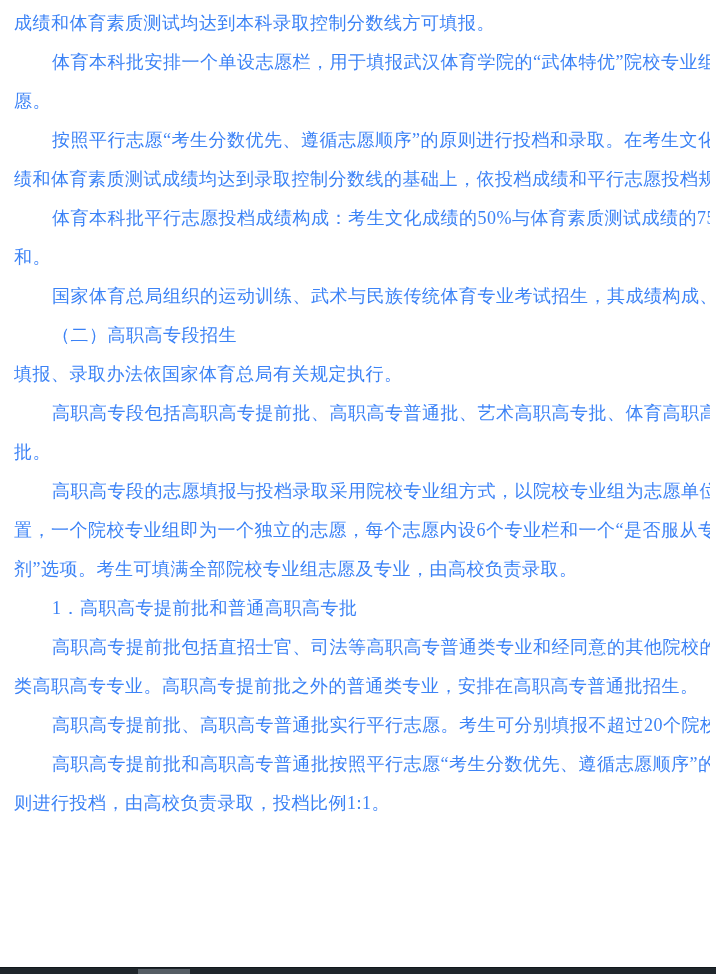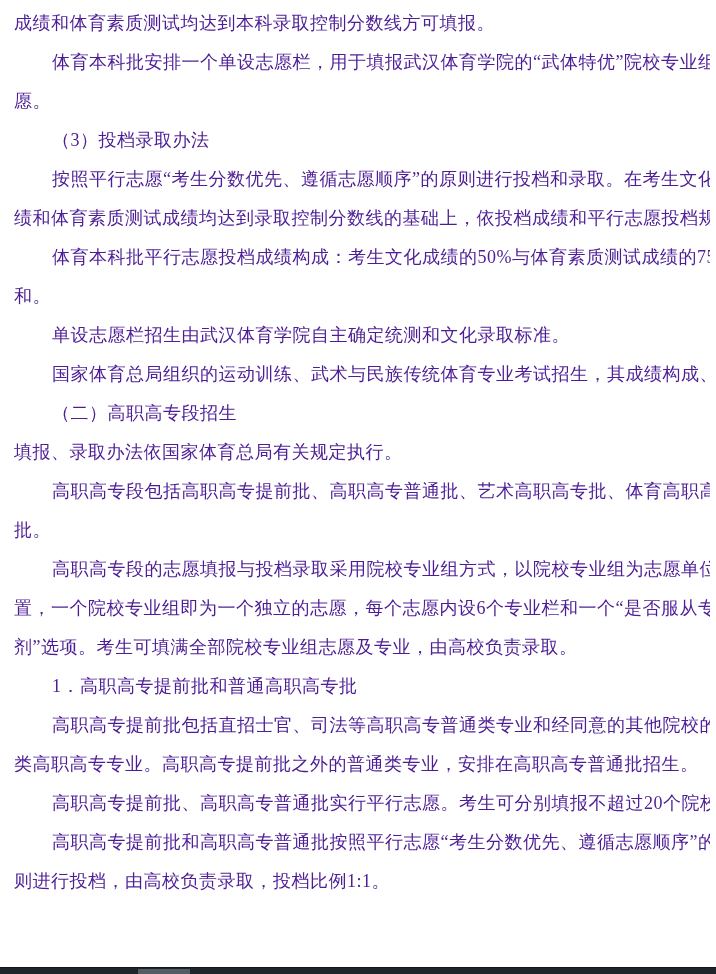--- a/index.html
+++ b/index.html
@@ -17,21 +17,21 @@
   .doc {
     position: absolute;
     top: 4px;
     left: 14px;
     right: 6px;
   }
   .line {
     height: 39px;
     line-height: 39px;
     font-size: 18px;
-    color: #4c1d95;
+    color: #3b82f6;
     white-space: nowrap;
     letter-spacing: 0.5px;
     overflow: hidden;
   }
   .ind {
     padding-left: 38px; 
   }
   .bottom-bar {
     position: absolute;
     left: 0;
@@ -51,26 +51,24 @@
     background: #555d64;
   }
 </style>
 </head>
 <body>
 
 <div class="doc">
   <div class="line">成绩和体育素质测试均达到本科录取控制分数线方可填报。</div>
   <div class="line ind">体育本科批安排一个单设志愿栏，用于填报武汉体育学院的“武体特优”院校专业组志</div>
   <div class="line">愿。</div>
-  <div class="line ind">（3）投档录取办法</div>
   <div class="line ind">按照平行志愿“考生分数优先、遵循志愿顺序”的原则进行投档和录取。在考生文化成</div>
   <div class="line">绩和体育素质测试成绩均达到录取控制分数线的基础上，依投档成绩和平行志愿投档规则从</div>
   <div class="line ind">体育本科批平行志愿投档成绩构成：考生文化成绩的50%与体育素质测试成绩的75%之</div>
   <div class="line">和。</div>
-  <div class="line ind">单设志愿栏招生由武汉体育学院自主确定统测和文化录取标准。</div>
   <div class="line ind">国家体育总局组织的运动训练、武术与民族传统体育专业考试招生，其成绩构成、志愿</div>
   <div class="line ind">（二）高职高专段招生</div>
   <div class="line">填报、录取办法依国家体育总局有关规定执行。</div>
   <div class="line ind">高职高专段包括高职高专提前批、高职高专普通批、艺术高职高专批、体育高职高专</div>
   <div class="line">批。</div>
   <div class="line ind">高职高专段的志愿填报与投档录取采用院校专业组方式，以院校专业组为志愿单位设</div>
   <div class="line">置，一个院校专业组即为一个独立的志愿，每个志愿内设6个专业栏和一个“是否服从专业调</div>
   <div class="line">剂”选项。考生可填满全部院校专业组志愿及专业，由高校负责录取。</div>
   <div class="line ind">1．高职高专提前批和普通高职高专批</div>
   <div class="line ind">高职高专提前批包括直招士官、司法等高职高专普通类专业和经同意的其他院校的普通</div>

